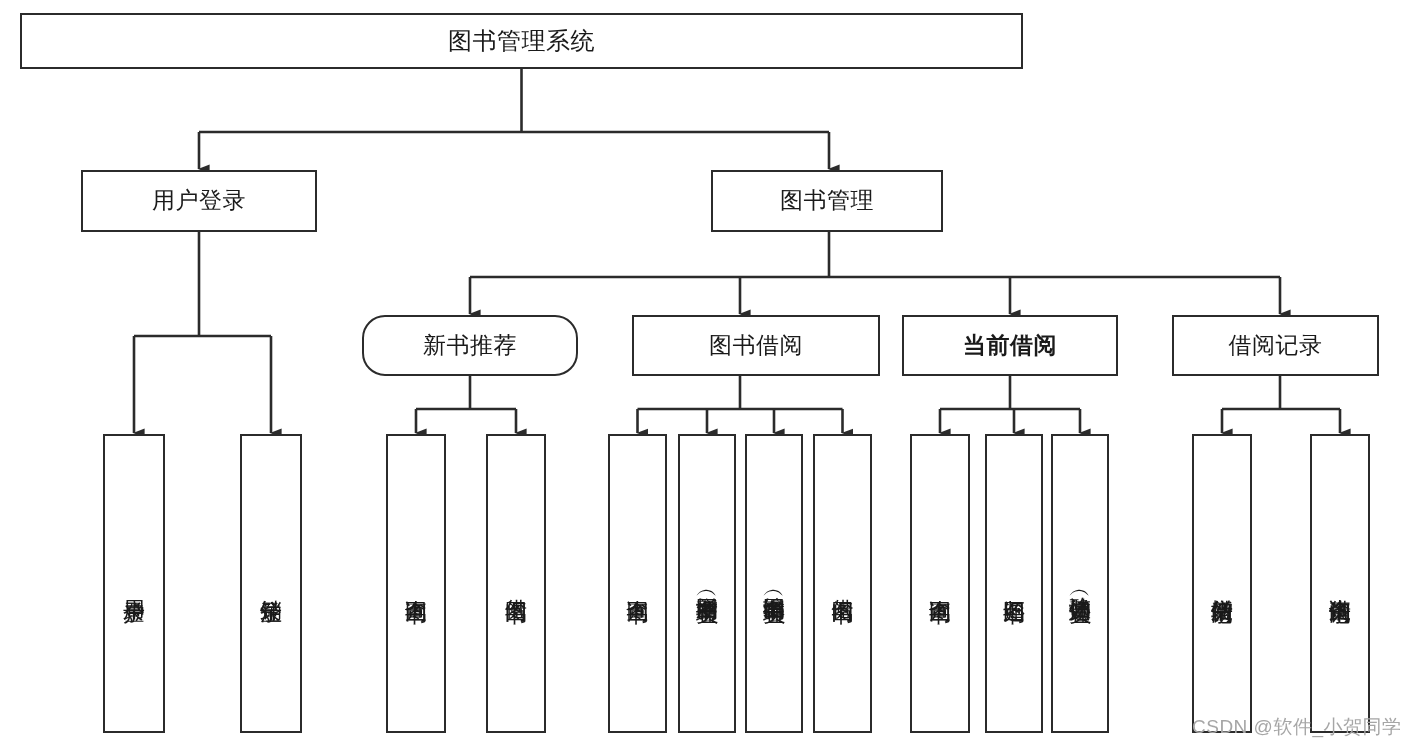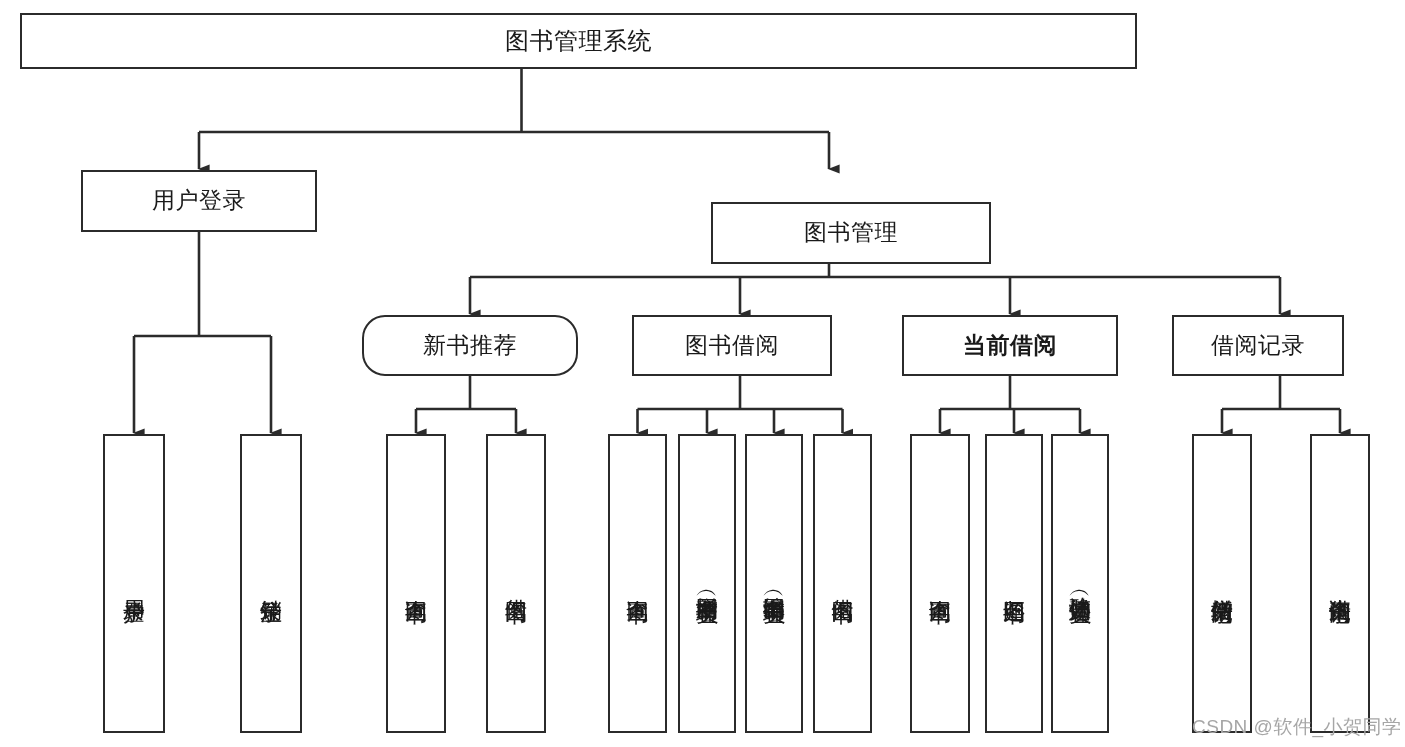--- a/index.html
+++ b/index.html
@@ -102,39 +102,39 @@
         <line x1="1014" y1="409" x2="1014" y2="433" stroke="#2b2b2b" stroke-width="2.6" marker-end="url(#arrowhead)"></line>
         <line x1="1080" y1="409" x2="1080" y2="433" stroke="#2b2b2b" stroke-width="2.6" marker-end="url(#arrowhead)"></line>
         <line x1="1280" y1="376" x2="1280" y2="409" stroke="#2b2b2b" stroke-width="2.6"></line>
         <line x1="1222" y1="409" x2="1340" y2="409" stroke="#2b2b2b" stroke-width="2.6"></line>
         <line x1="1222" y1="409" x2="1222" y2="433" stroke="#2b2b2b" stroke-width="2.6" marker-end="url(#arrowhead)"></line>
         <line x1="1340" y1="409" x2="1340" y2="433" stroke="#2b2b2b" stroke-width="2.6" marker-end="url(#arrowhead)"></line>
       </g>
   </svg>
 
   <div id="node-layer">
-      <div class="node-box node-root" style="left: 20px; top: 13px; width: 1117px; height: 56px;">
+      <div class="node-box node-root" style="left: 20px; top: 13px; width: 1003px; height: 56px;">
         <div class="node-label-h">图书管理系统</div>
       </div>
       <div class="node-box" style="left: 81px; top: 170px; width: 236px; height: 62px;">
         <div class="node-label-h">用户登录</div>
       </div>
-      <div class="node-box" style="left: 711px; top: 170px; width: 280px; height: 62px; margin-top: 32px;">
+      <div class="node-box" style="left: 711px; top: 170px; width: 232px; height: 62px;">
         <div class="node-label-h">图书管理</div>
       </div>
       <div class="node-box" style="left: 362px; top: 315px; width: 216px; height: 61px; border-radius: 23px;">
         <div class="node-label-h">新书推荐</div>
       </div>
-      <div class="node-box" style="left: 632px; top: 315px; width: 200px; height: 61px;">
+      <div class="node-box" style="left: 632px; top: 315px; width: 248px; height: 61px;">
         <div class="node-label-h">图书借阅</div>
       </div>
       <div class="node-box" style="left: 902px; top: 315px; width: 216px; height: 61px; font-weight: bold;">
         <div class="node-label-h">当前借阅</div>
       </div>
-      <div class="node-box" style="left: 1172px; top: 315px; width: 172px; height: 61px;">
+      <div class="node-box" style="left: 1172px; top: 315px; width: 207px; height: 61px;">
         <div class="node-label-h">借阅记录</div>
       </div>
       <div class="node-box" style="left: 103px; top: 434px; width: 62px; height: 299px;">
         <div class="node-label-v">用户登录</div>
       </div>
       <div class="node-box" style="left: 240px; top: 434px; width: 62px; height: 299px;">
         <div class="node-label-v">注销登录</div>
       </div>
       <div class="node-box" style="left: 386px; top: 434px; width: 60px; height: 299px;">
         <div class="node-label-v">查询图书</div>

